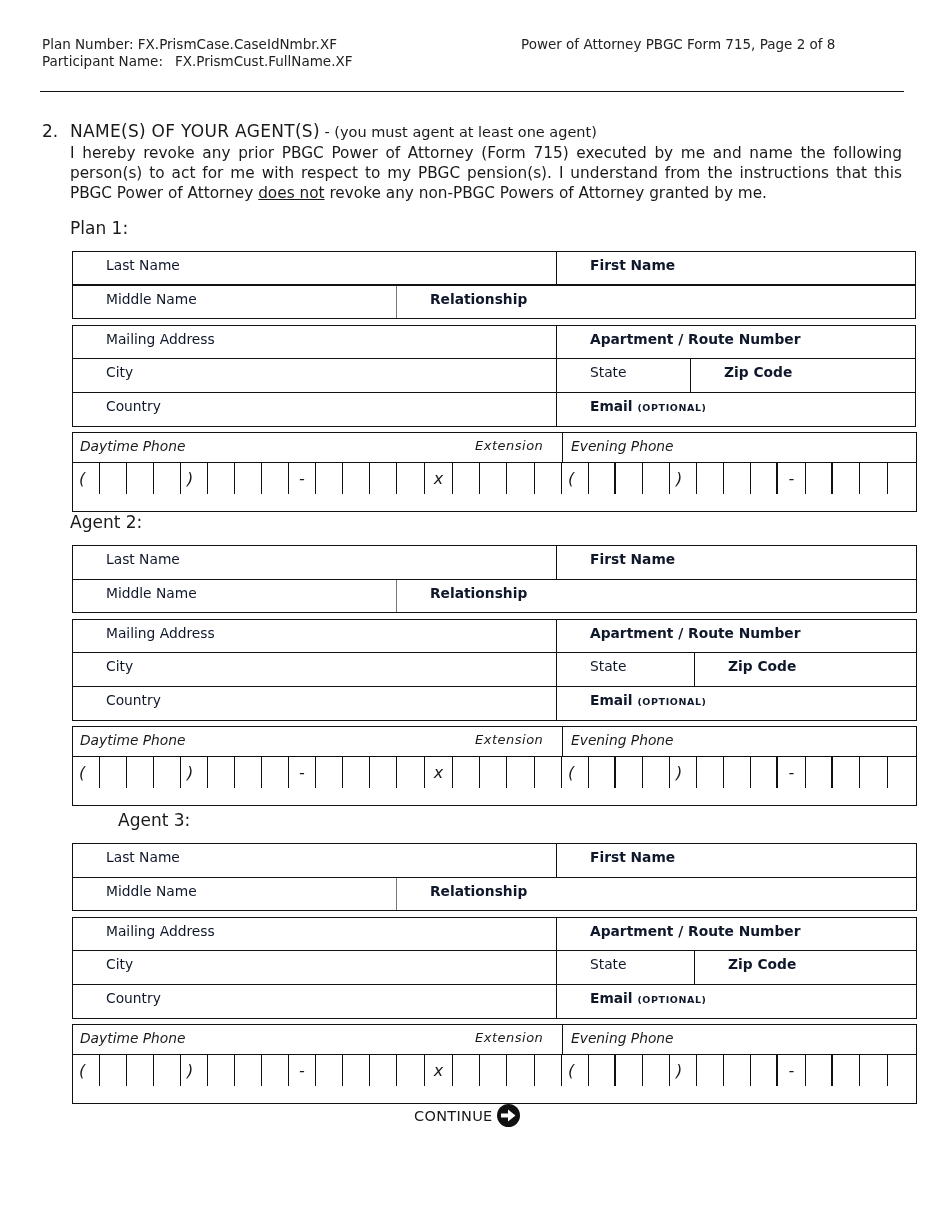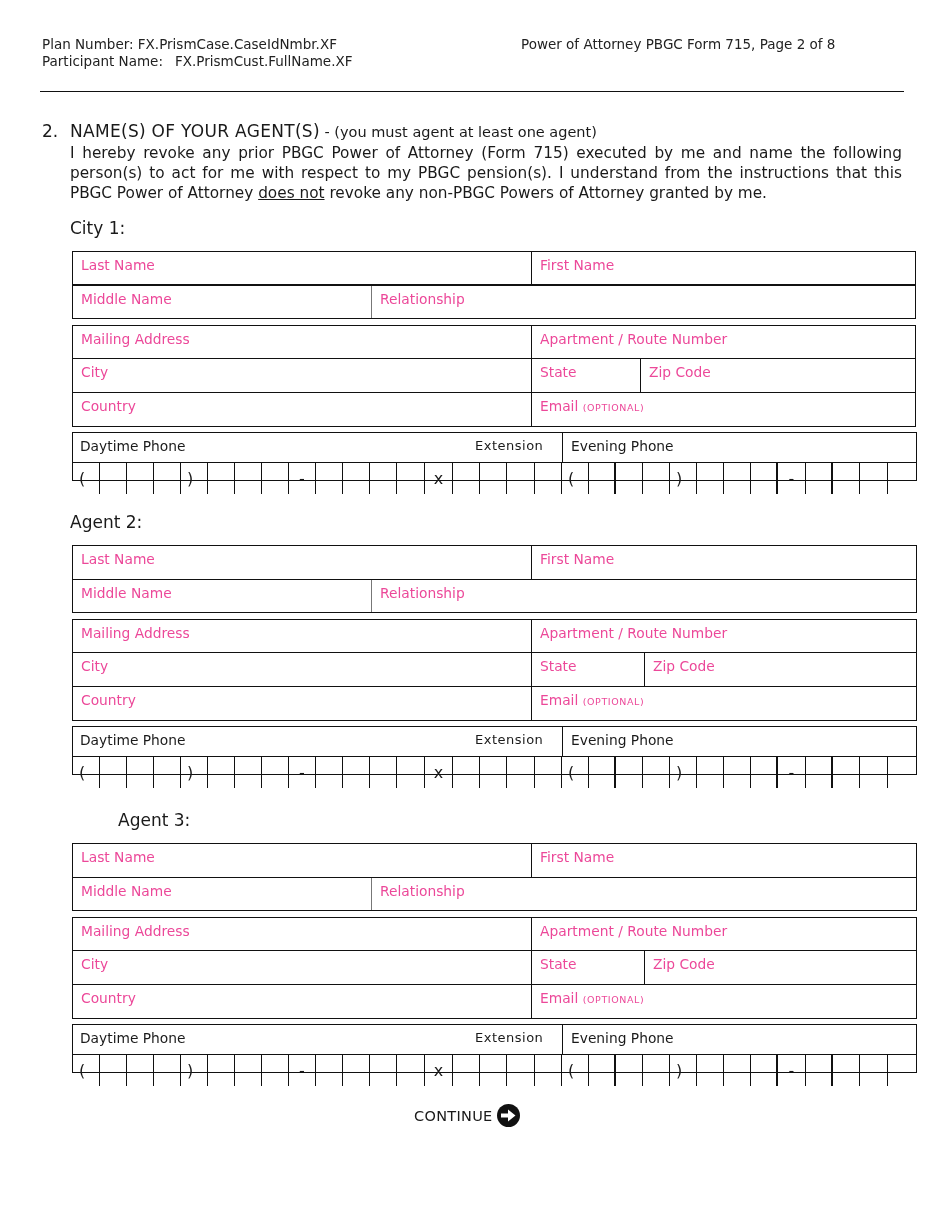--- a/index.html
+++ b/index.html
@@ -19,26 +19,26 @@
   .sec-title { font-size: 17px; letter-spacing: 0.3px; line-height: 21px; white-space: nowrap; }
   .sec-title .sub { font-size: 14.5px; letter-spacing: 0; }
   .sec-text { font-size: 15.3px; line-height: 20px; text-align: justify; text-align-last: left; color: #1a1a1a; }
   .sec-text u { text-decoration: underline; }
 
   .agent-label { position: absolute; left: 70px; font-size: 17px; }
   .table { position: absolute; left: 72px; width: 845px; border: 1.5px solid #111; }
   .row { display: flex; border-bottom: 1px solid #111; height: 33px; }
   .row:last-child { border-bottom: none; }
   .row.thick { border-bottom: 2px solid #111; }
-  .cell { font-size: 13.8px; padding: 5px 0 0 8px; color: #ec4899; border-right: 1px solid #111; height: 100%; white-space: nowrap; }
-  .cell:last-child { border-right: none; }
+  .cell { font-size: 13.8px; padding: 5px 0 0 8px; color: #0f172a; border-right: 1px solid #111; height: 100%; white-space: nowrap; margin-left: 25px; }
+  .cell:last-child { border-right: none; font-weight: bold; }
   .cell .opt { font-size: 9.5px; letter-spacing: 0.6px; }
   .cell.grey { border-right-color: #777; }
 
-  .phone { position: absolute; left: 72px; width: 845px; height: 49px; border: 1.5px solid #111; }
+  .phone { position: absolute; left: 72px; width: 845px; height: 80px; border: 1.5px solid #111; font-style: italic; }
   .phone .labels { position: relative; height: 30px; border-bottom: 1px solid #111; }
   .phone .lbl { position: absolute; top: 5px; font-size: 13.8px; white-space: nowrap; }
   .phone .divider { position: absolute; left: 489px; top: 0; bottom: 0; border-left: 1px solid #111; }
   .phone .boxes { position: relative; height: 31px; display: flex; }
   .bx { width: 27px; height: 100%; border-right: 1px solid #111; }
   .sym { width: 27px; height: 100%; font-size: 16px; display: flex; align-items: center; padding-left: 6px; }
   .sym.c { justify-content: center; padding-left: 0; }
 
   .continue { position: absolute; left: 414px; top: 1104px; display: flex; align-items: center; cursor: pointer; justify-content: space-between; }
   .continue span.t { font-size: 14.5px; letter-spacing: 0.3px; }
@@ -58,21 +58,21 @@
 <div class="hr"></div>
 
 <div class="section">
   <div class="sec-num">2.</div>
   <div class="sec-body">
     <div class="sec-title"><span>NAME(S) OF YOUR AGENT(S)</span><span class="sub"> - (you must agent at least one agent)</span></div>
     <div class="sec-text"><span>I hereby revoke any prior PBGC Power of Attorney (Form 715) executed by me and name the following person(s) to act for me with respect to my PBGC pension(s). I understand from the instructions that this PBGC Power of Attorney </span><u>does not</u><span> revoke any non-PBGC Powers of Attorney granted by me.</span></div>
   </div>
 </div>
 
-<div class="agent-label" style="top:218px;">City 1:</div>
+<div class="agent-label" style="top:218px;">Plan 1:</div>
 <div class="table" style="top:251px; width:844px;">
   <div class="row thick" style="height:34px;">
     <div class="cell" style="width:459px;">Last Name</div>
     <div class="cell" style="flex:1;">First Name</div>
   </div>
   <div class="row" style="height:32px;">
     <div class="cell grey" style="width:299px;">Middle Name</div>
     <div class="cell" style="flex:1;">Relationship</div>
   </div>
 </div>

